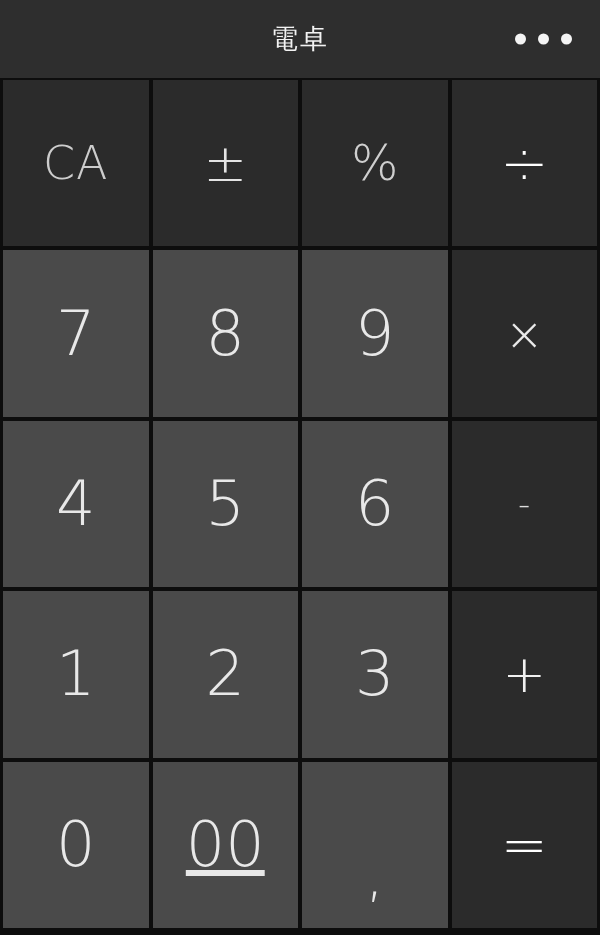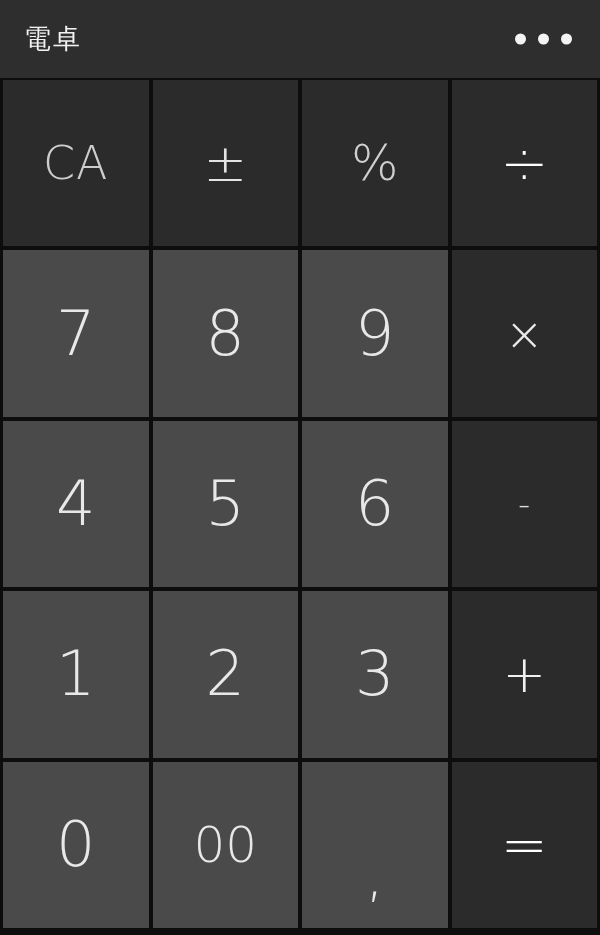--- a/index.html
+++ b/index.html
@@ -13,23 +13,22 @@
     width:600px; height:935px;
     display:flex; flex-direction:column;
     background:#0d0d0d;
   }
 
   
   .titlebar {
     height:78px;
     background:#2e2e2e;
     position:relative;
-    display:flex; align-items:center; 
+    display:flex; align-items:center; justify-content:center;
     flex:0 0 78px;
-    padding-left:24px;
   }
   .title {
     color:#f2f2f2;
     font-size:27px;
     letter-spacing:2px;
     font-family:"DejaVu Sans", sans-serif;
   }
   .menu-dots {
     position:absolute;
     right:26px; top:50%;
@@ -118,21 +117,21 @@
   }
   .key.k-ca    { font-size:46px; letter-spacing:1px; color:#cdcdcd; }
   .key.k-pm    { font-size:52px; color:#e4e4e4; }
   .key.k-pct   { font-size:50px; color:#cfcfcf; }
   .key.k-div   { font-size:58px; color:#ffffff; }
   .key.k-mul   { font-size:46px; color:#e9e9e9; }
   .key.k-minus { font-size:34px; color:#dcdcdc; }
   .key.k-plus  { font-size:52px; color:#f0f0f0; }
   .key.k-eq    { font-size:56px; color:#ffffff; }
   .key.k-zero  { font-size:62px; }
-  .key.k-dzero { font-size:50px; }
+  .key.k-dzero { font-size:62px;text-decoration:underline; }
   .key.k-dot   { font-size:58px; align-items:flex-end; padding-bottom:24px; color:#e8e8e8; }
 </style>
 </head>
 <body>
 
 <div id="app">
 
   <div class="titlebar">
     <div class="title">電卓</div>
     <div class="menu-dots">

